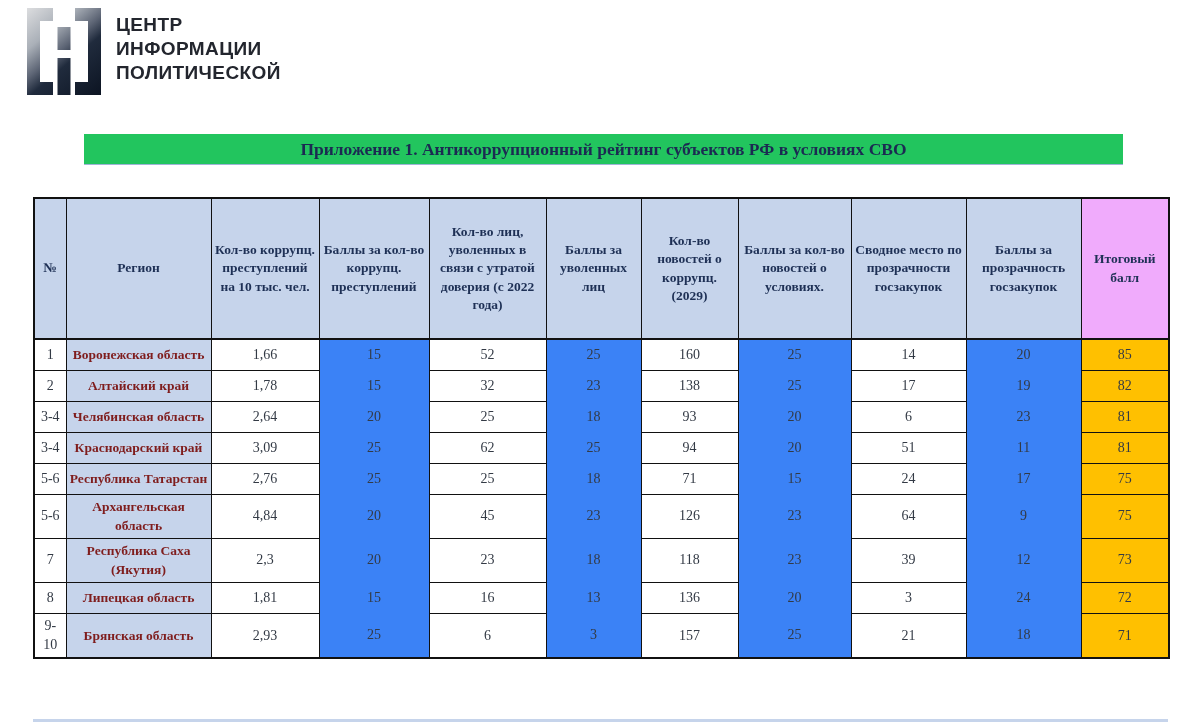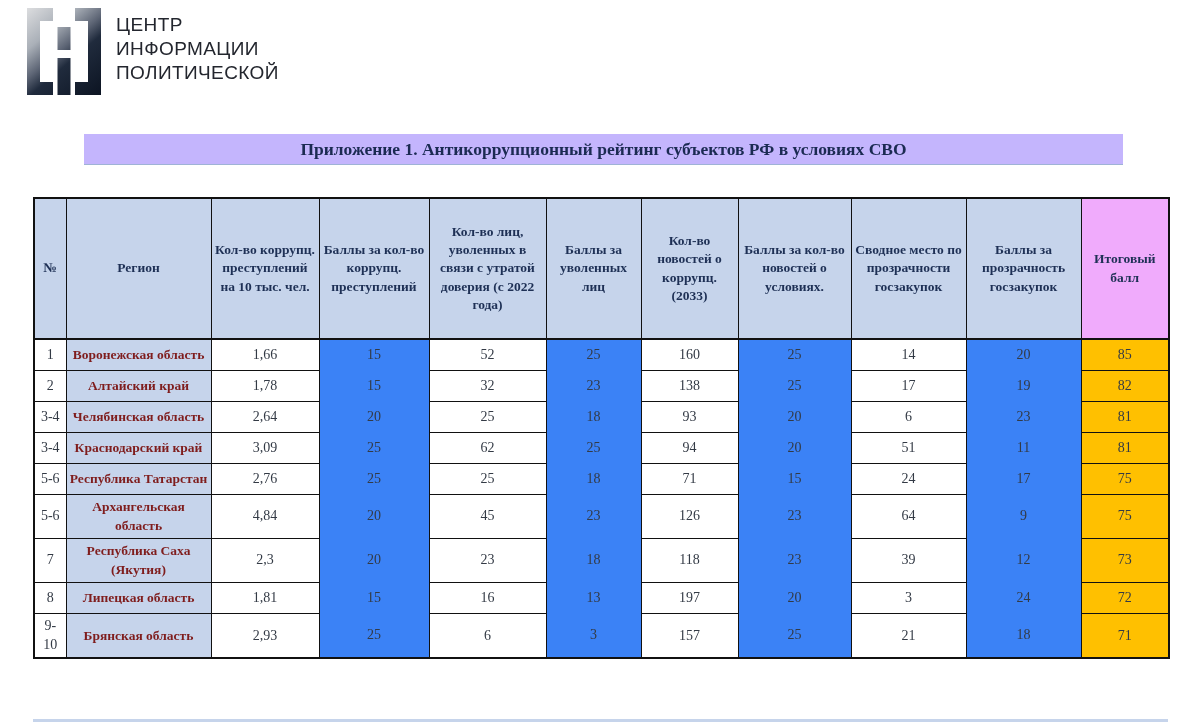--- a/index.html
+++ b/index.html
@@ -2,25 +2,25 @@
 <html><head>
 <meta charset="utf-8">
 <style>
   html,body{margin:0;padding:0;background:#ffffff;}
   body{width:1200px;height:722px;overflow:hidden;font-family:"Liberation Serif",serif;}
   .page{position:relative;width:1200px;height:722px;background:#fff;}
 
   
   .logo{position:absolute;left:27px;top:8px;display:flex;gap:15px;align-items:flex-start;}
   .logo svg{width:74px;height:87px;display:block;}
-  .logo-text{font-family:"Liberation Sans",sans-serif;font-weight:normal;font-size:19px;
+  .logo-text{font-family:"Liberation Sans",sans-serif;font-weight:bold;font-size:19px;
              line-height:24px;color:#23262e;letter-spacing:.4px;padding-top:5px;}
 
   
-  .title-bar{position:absolute;left:84px;top:134px;width:1039px;height:30px;background:#c4b5fd;
+  .title-bar{position:absolute;left:84px;top:134px;width:1039px;height:30px;background:#22c55e;
              display:flex;align-items:center;justify-content:center;border-bottom:1px solid #9fb3d6;}
   .title-bar span{font-weight:bold;font-size:17.5px;color:#1b2a52;}
 
   
   table.rating{position:absolute;left:33px;top:197px;width:1135px;border-collapse:collapse;
                table-layout:fixed;border:2px solid #111;}
   col.c0{width:32px}col.c1{width:145px}col.c2{width:108px}col.c3{width:110px}
   col.c4{width:117px}col.c5{width:95px}col.c6{width:97px}col.c7{width:113px}
   col.c8{width:115px}col.c9{width:115px}col.c10{width:88px}
   th,td{border:1px solid #111;text-align:center;vertical-align:middle;padding:2px 3px;}
@@ -83,21 +83,21 @@
         <col class="c10">
     </colgroup>
     <thead>
       <tr>
           <th class="c0">№</th>
           <th class="c1">Регион</th>
           <th class="c2">Кол-во коррупц. преступлений на 10 тыс. чел.</th>
           <th class="c3">Баллы за кол-во коррупц. преступлений</th>
           <th class="c4">Кол-во лиц, уволенных в связи с утратой доверия (с 2022 года)</th>
           <th class="c5">Баллы за уволенных лиц</th>
-          <th class="c6">Кол-во новостей о коррупц. (2033)</th>
+          <th class="c6">Кол-во новостей о коррупц. (2029)</th>
           <th class="c7">Баллы за кол-во новостей о условиях.</th>
           <th class="c8">Сводное место по прозрачности госзакупок</th>
           <th class="c9">Баллы за прозрачность госзакупок</th>
           <th class="c10">Итоговый балл</th>
         </tr>
     </thead>
     <tbody>
         <tr>
           <td class="c0">1</td>
           <td class="c1">Воронежская область</td>
@@ -189,21 +189,21 @@
           <td class="c9">12</td>
           <td class="c10">73</td>
         </tr>
         <tr>
           <td class="c0">8</td>
           <td class="c1">Липецкая область</td>
           <td class="c2">1,81</td>
           <td class="c3">15</td>
           <td class="c4">16</td>
           <td class="c5">13</td>
-          <td class="c6">197</td>
+          <td class="c6">136</td>
           <td class="c7">20</td>
           <td class="c8">3</td>
           <td class="c9">24</td>
           <td class="c10">72</td>
         </tr>
         <tr>
           <td class="c0">9-10</td>
           <td class="c1">Брянская область</td>
           <td class="c2">2,93</td>
           <td class="c3">25</td>

